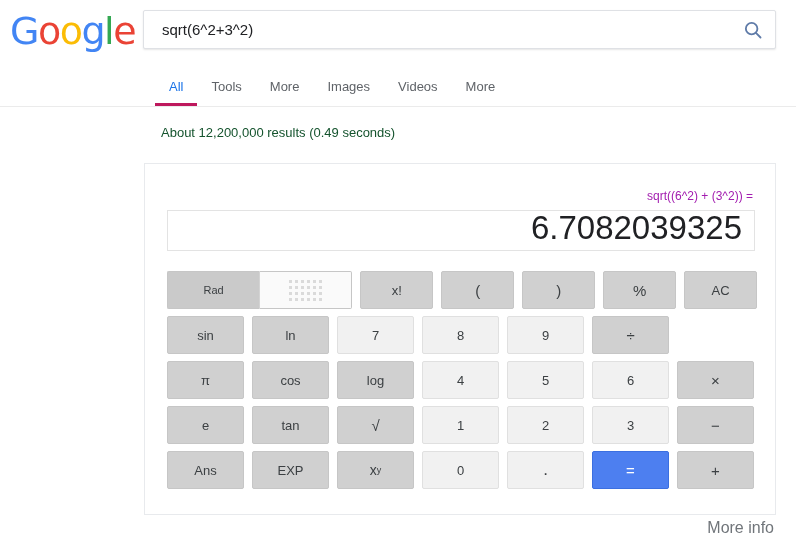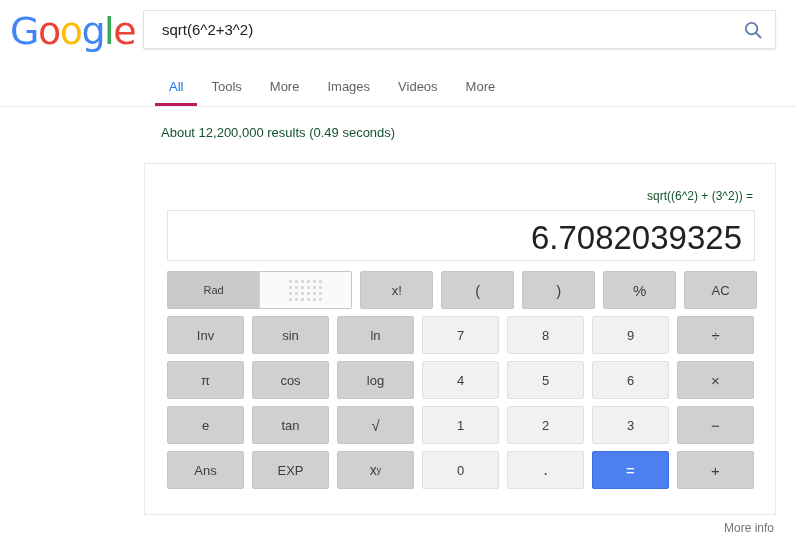--- a/index.html
+++ b/index.html
@@ -129,30 +129,30 @@
     height: 352px;
     background: #ffffff;
     border: 1px solid #e8eaed;
     box-sizing: border-box;
   }
   .expr {
     position: absolute;
     right: 22px;
     top: 25px;
     font-size: 12px;
-    color: #14532d;
+    color: #a21caf;
     line-height: 14px;
     white-space: nowrap;
   }
   .display {
     position: absolute;
     left: 22px;
     top: 46px;
     width: 588px;
-    height: 51px;
+    height: 41px;
     border: 1px solid #e3e3e3;
     box-sizing: border-box;
     background: #ffffff;
   }
   .display-value {
     position: absolute;
     right: 12px;
     bottom: 2px;
     font-size: 33px;
     color: #202124;
@@ -245,21 +245,21 @@
     display: block;
     width: 3px;
     height: 3px;
     background: #dadada;
   }
 
   .more-info {
     position: absolute;
     right: 22px;
     top: 521px;
-    font-size: 12px;
+    font-size: 16px;
     color: #70757a;
     cursor: pointer;
     line-height: 14px;
   }
 </style>
 </head>
 <body>
 
 <div class="header">
 
@@ -334,21 +334,20 @@
         </div>
       </div>
       <div class="key fn">x!</div>
       <div class="key fn big">(</div>
       <div class="key fn big">)</div>
       <div class="key fn big">%</div>
       <div class="key fn">AC</div>
     </div>
 
     <div class="krow">
-      <div class="key fn">Inv</div>
       <div class="key fn">sin</div>
       <div class="key fn">ln</div>
       <div class="key num">7</div>
       <div class="key num">8</div>
       <div class="key num">9</div>
       <div class="key op">÷</div>
     </div>
 
     <div class="krow">
       <div class="key fn">π</div>

